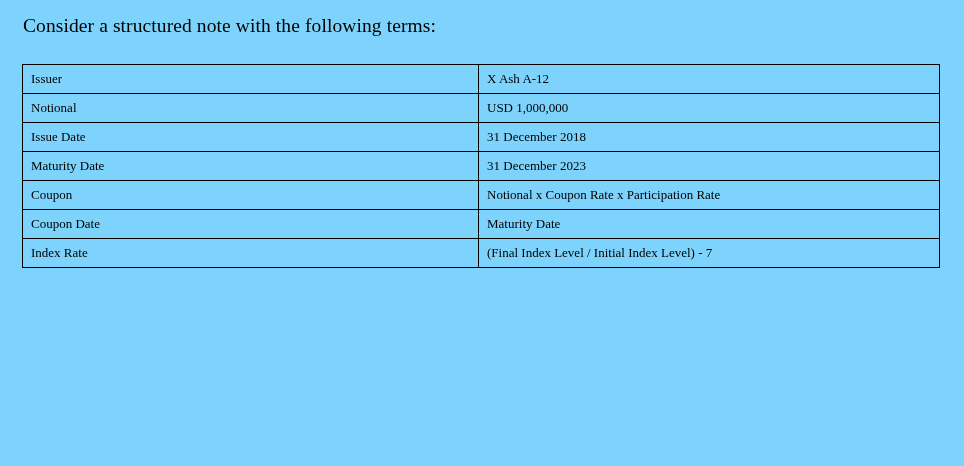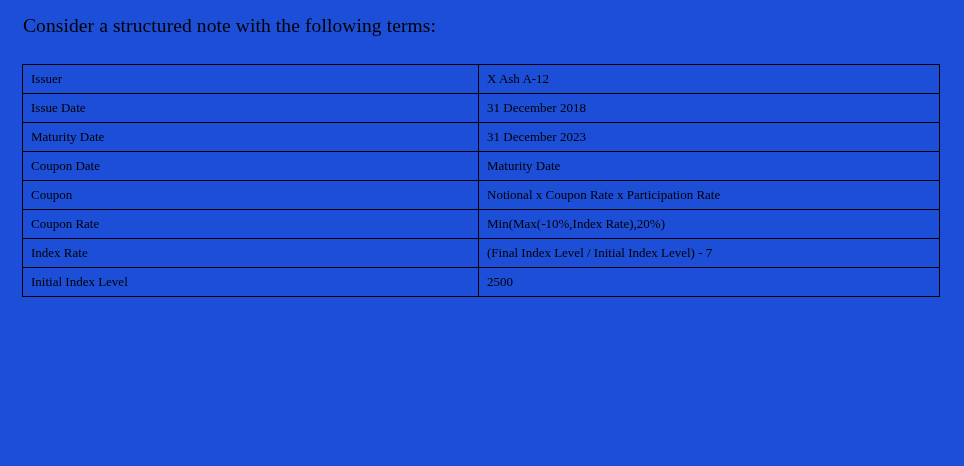--- a/index.html
+++ b/index.html
@@ -12,21 +12,21 @@
     height: 466px;
     overflow: hidden;
     font-family: "Liberation Serif", "DejaVu Serif", serif;
     color: #000000;
     -webkit-font-smoothing: antialiased;
   }
   #page {
     position: relative;
     width: 964px;
     height: 466px;
-    background: #1d4ed8;
+    background: #7dd3fc;
   }
   .intro-line {
     position: absolute;
     left: 23px;
     top: 13px;
     font-size: 19.5px;
     line-height: 26px;
     white-space: nowrap;
     letter-spacing: 0.1px;
   }
@@ -69,44 +69,40 @@
       <colgroup>
         <col class="col-label">
         <col class="col-value">
       </colgroup>
       <tbody id="terms-tbody">
           <tr>
             <td class="cell-label">Issuer</td>
             <td class="cell-value">X Ash A-12</td>
           </tr>
           <tr>
+            <td class="cell-label">Notional</td>
+            <td class="cell-value">USD 1,000,000</td>
+          </tr>
+          <tr>
             <td class="cell-label">Issue Date</td>
             <td class="cell-value">31 December 2018</td>
           </tr>
           <tr>
             <td class="cell-label">Maturity Date</td>
             <td class="cell-value">31 December 2023</td>
           </tr>
           <tr>
+            <td class="cell-label">Coupon</td>
+            <td class="cell-value">Notional x Coupon Rate x Participation Rate</td>
+          </tr>
+          <tr>
             <td class="cell-label">Coupon Date</td>
             <td class="cell-value">Maturity Date</td>
           </tr>
           <tr>
-            <td class="cell-label">Coupon</td>
-            <td class="cell-value">Notional x Coupon Rate x Participation Rate</td>
-          </tr>
-          <tr>
-            <td class="cell-label">Coupon Rate</td>
-            <td class="cell-value">Min(Max(-10%,Index Rate),20%)</td>
-          </tr>
-          <tr>
             <td class="cell-label">Index Rate</td>
             <td class="cell-value">(Final Index Level / Initial Index Level) - 7</td>
-          </tr>
-          <tr>
-            <td class="cell-label">Initial Index Level</td>
-            <td class="cell-value">2500</td>
           </tr>
         </tbody>
     </table>
   </div>
 
 </div>
 
 </body></html>

